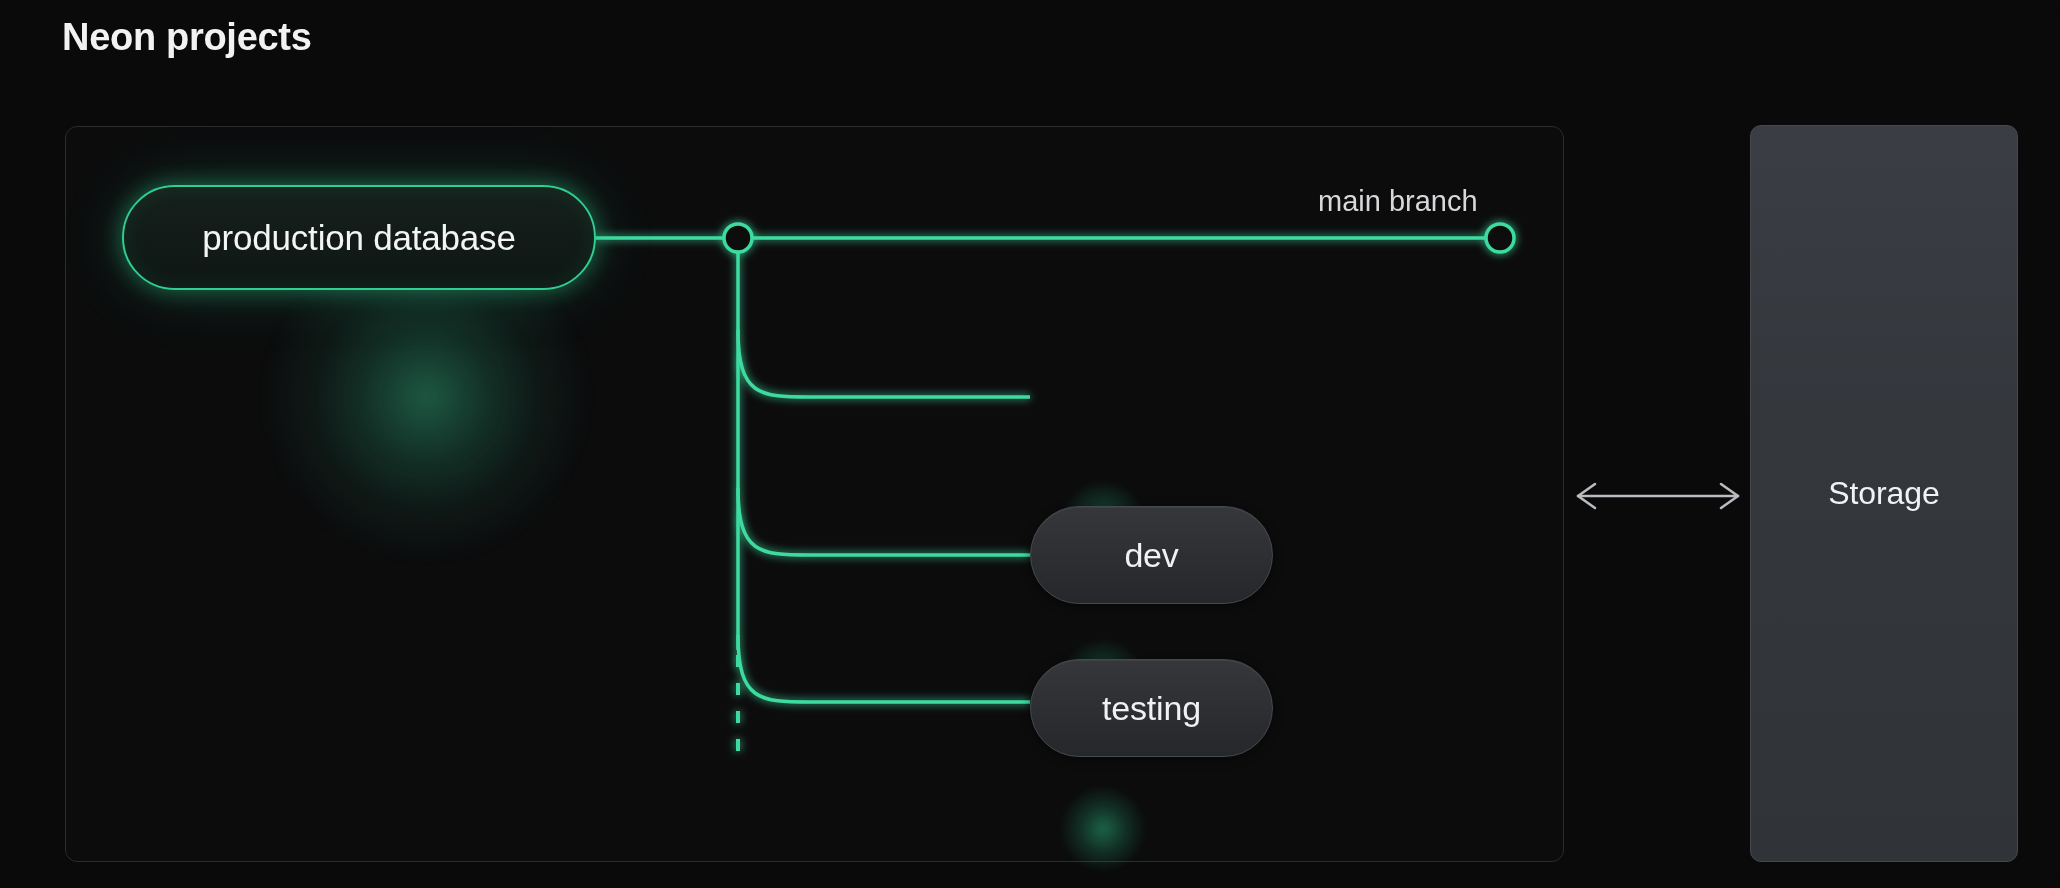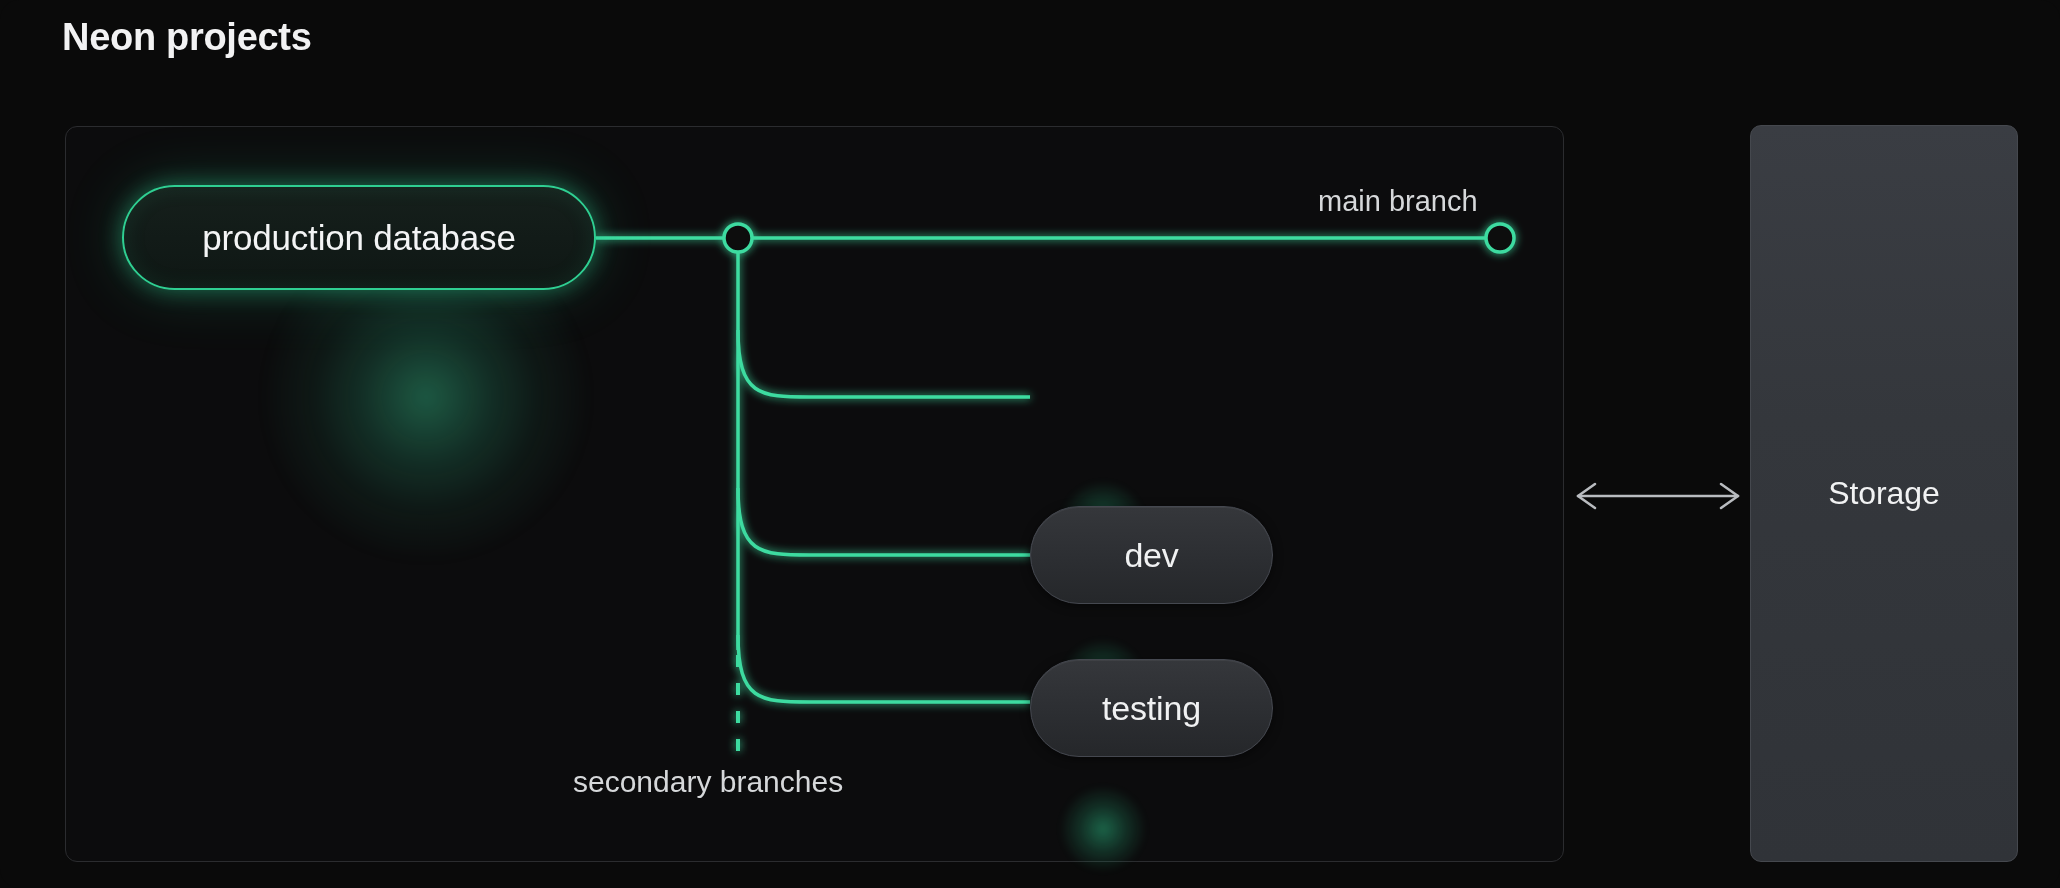--- a/index.html
+++ b/index.html
@@ -233,19 +233,18 @@
   <div class="pill pill-branch pill-dev">
     <span>dev</span>
   </div>
 
   <div class="pill pill-branch pill-testing">
     <span>testing</span>
   </div>
 
   <div class="label label-main-branch">main branch</div>
 
-  <div class="label label-secondary">secondary branches</div>
 
   <div class="storage-box">
     <span class="storage-label">Storage</span>
   </div>
 
 </div>
 
 </body></html>

